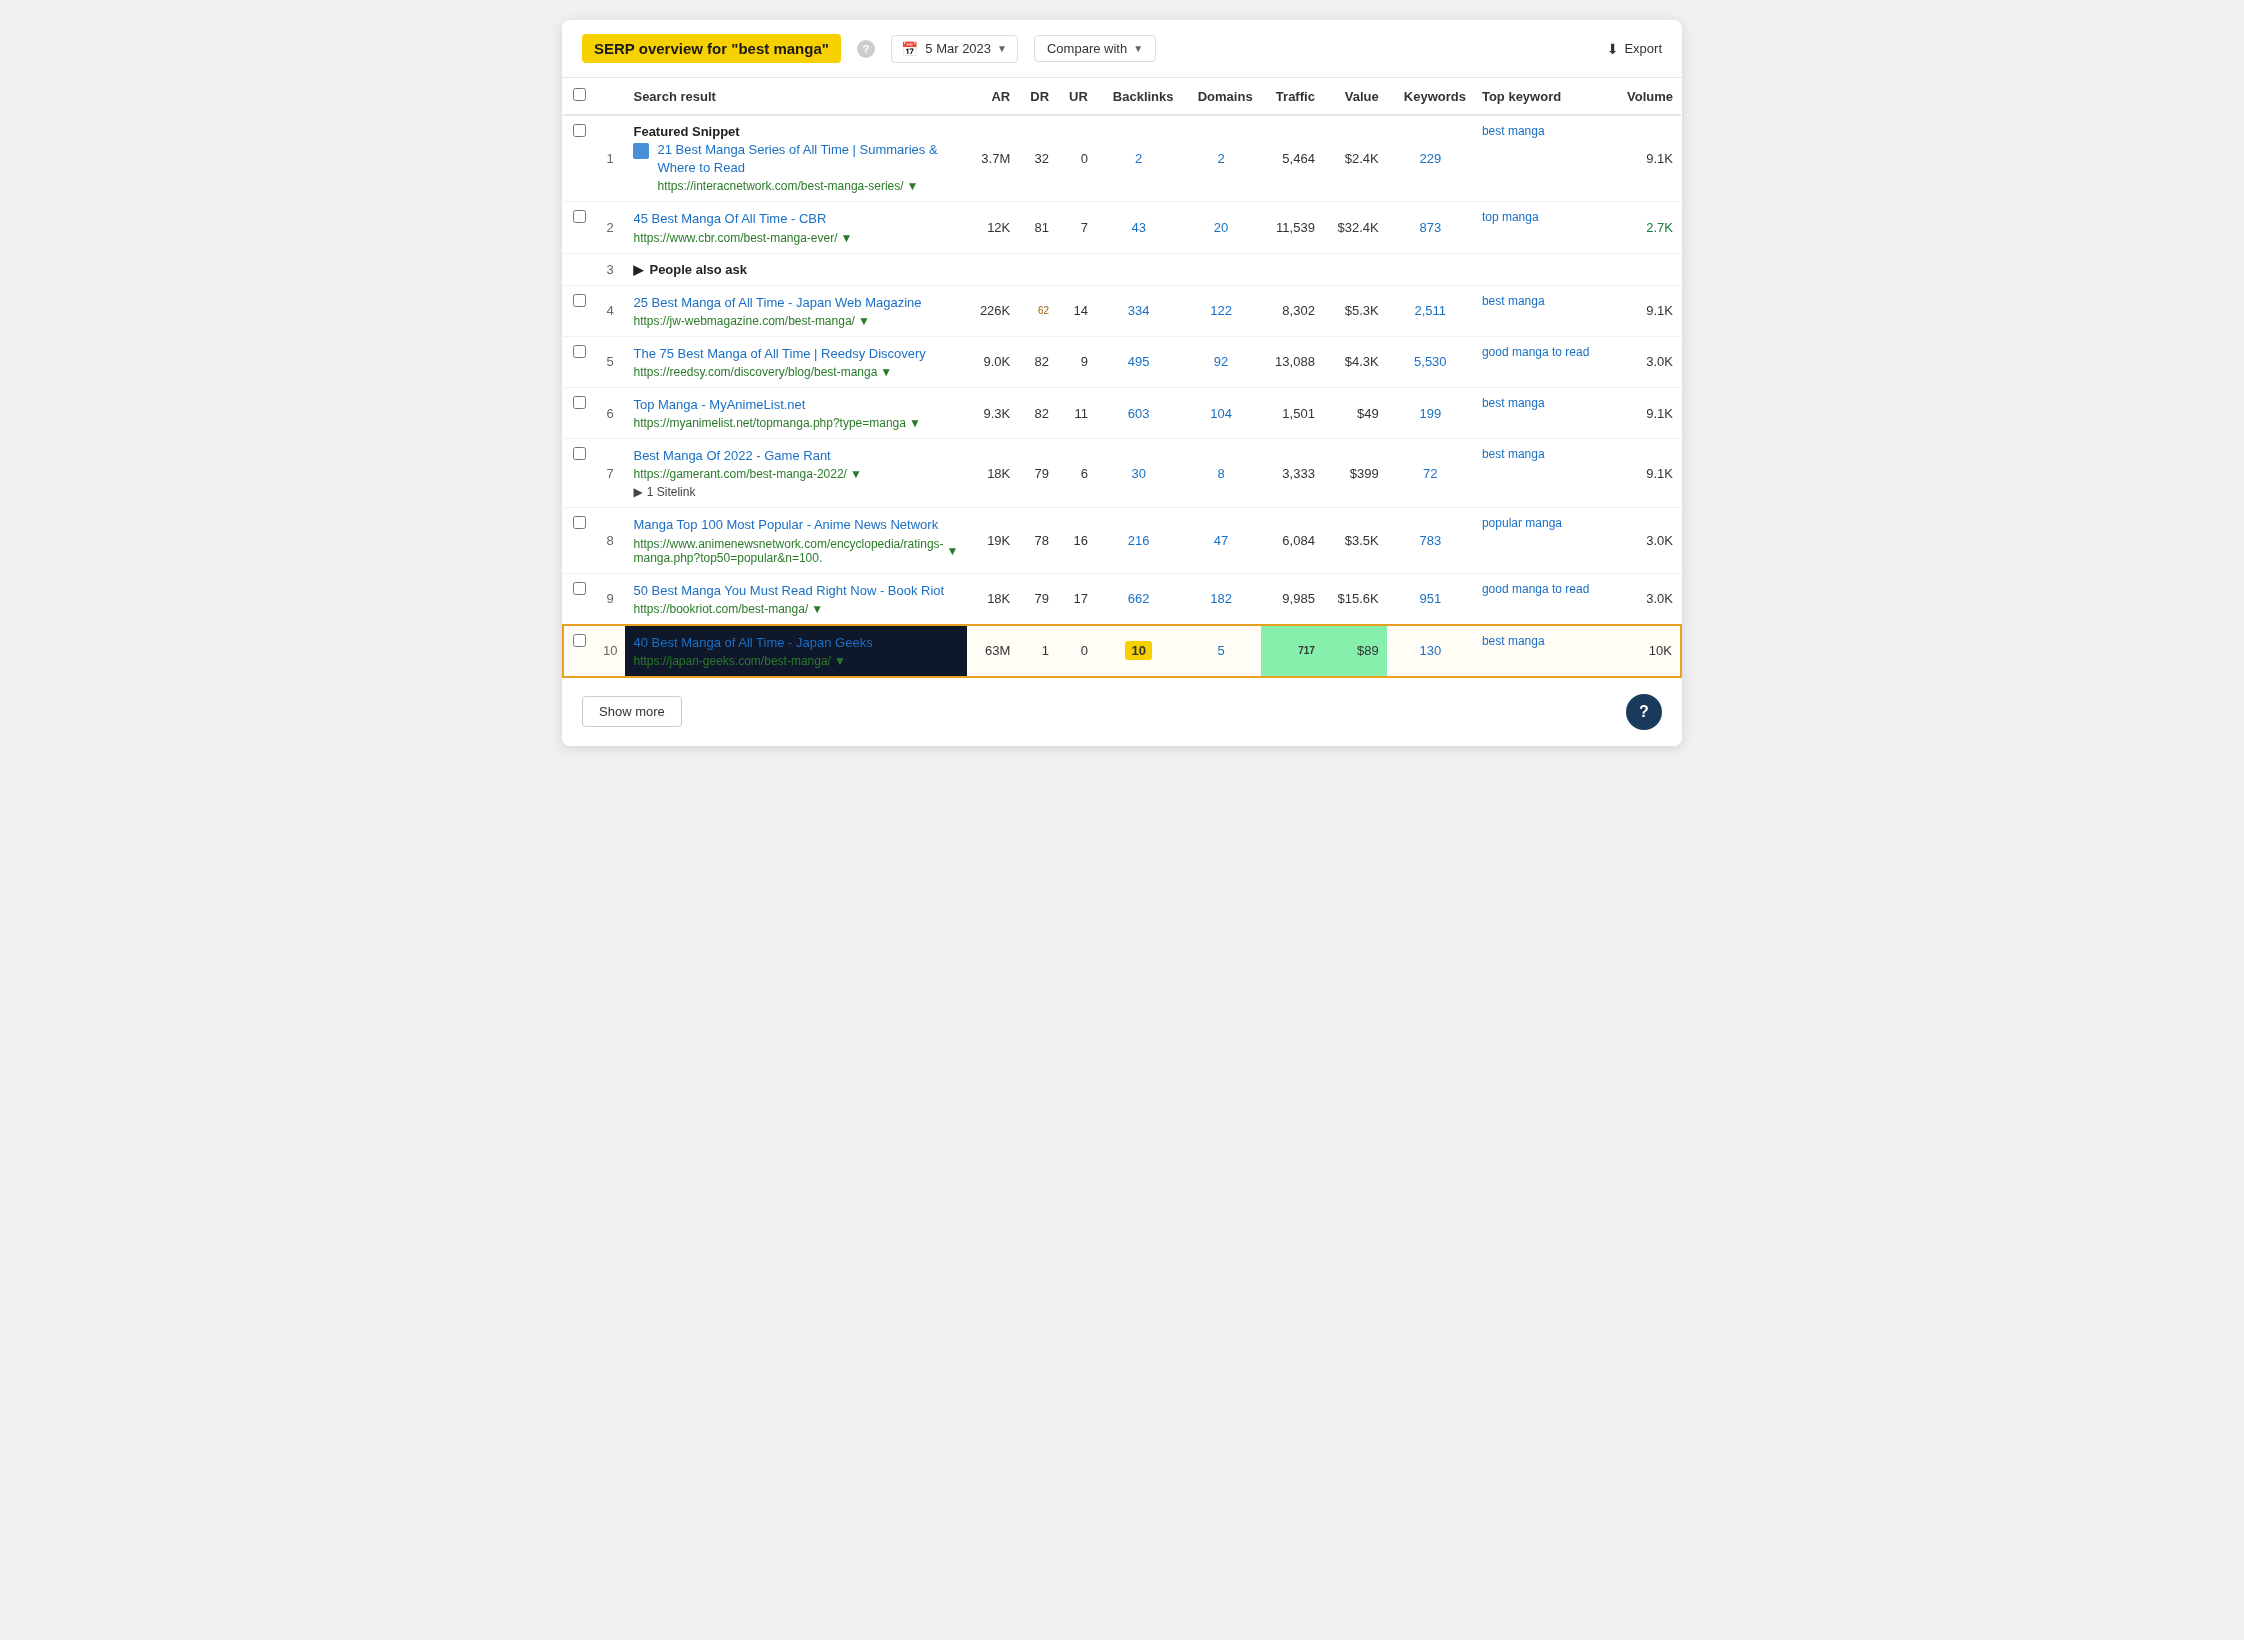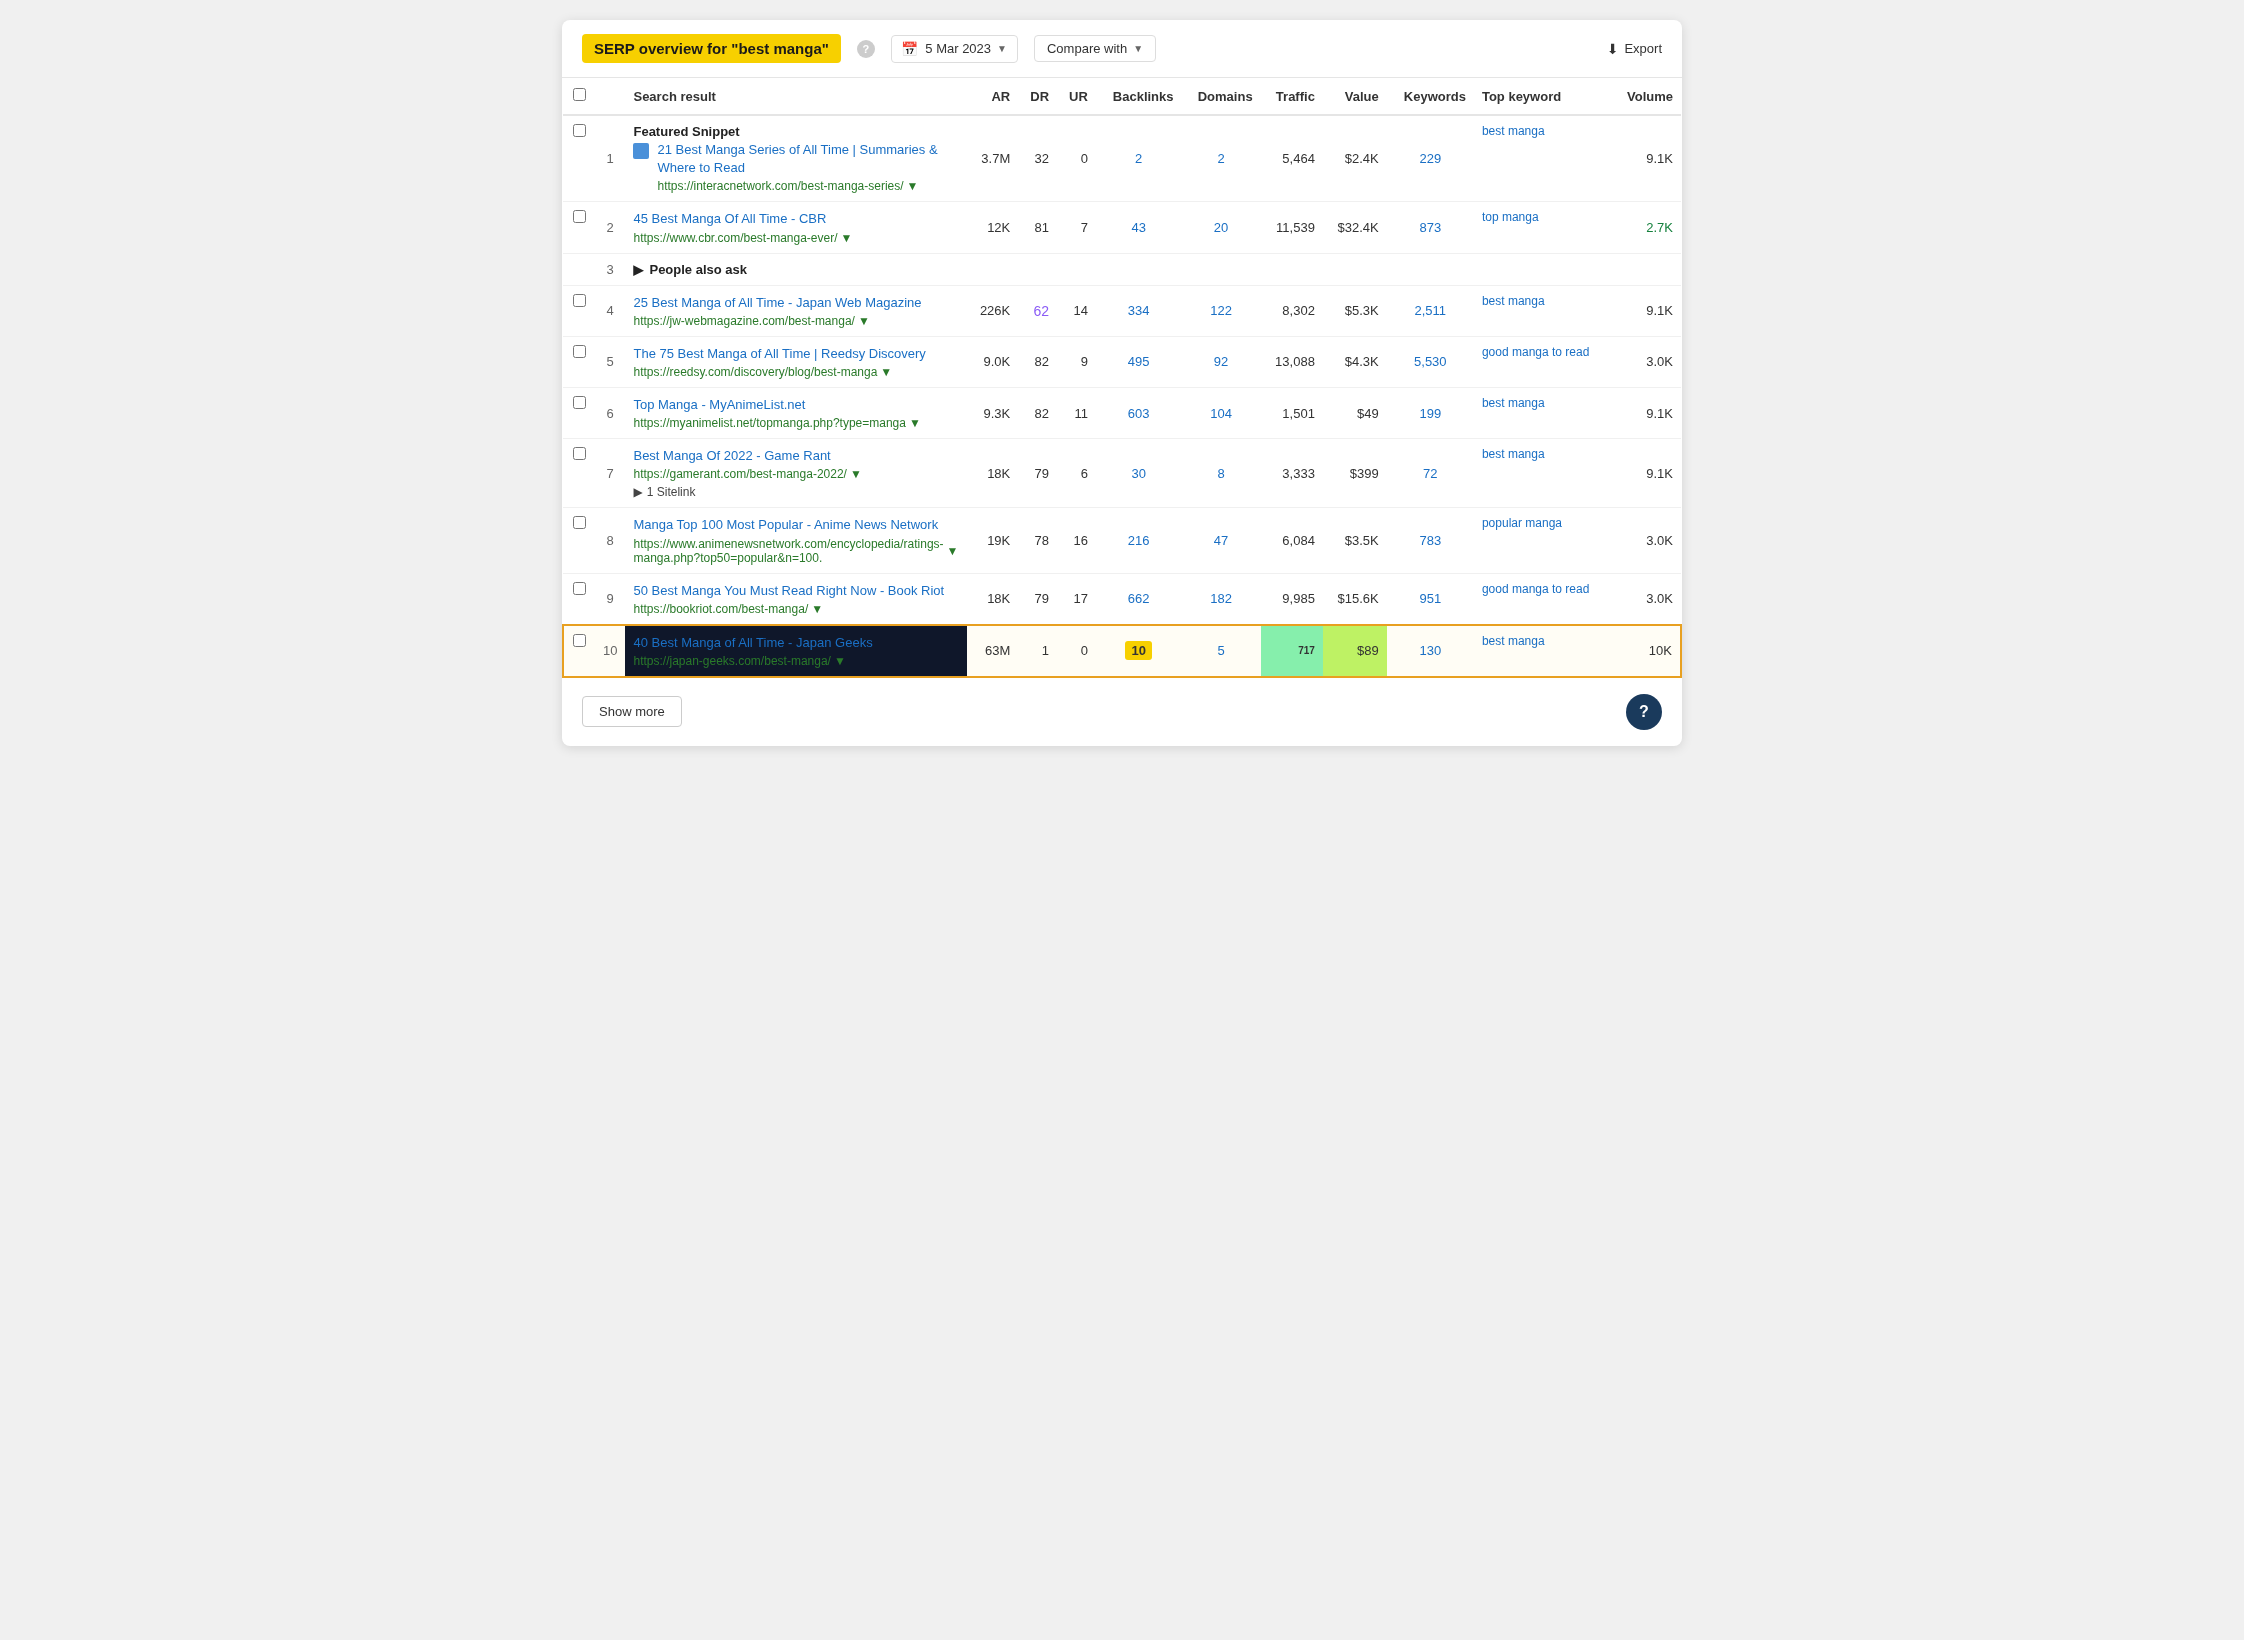--- a/index.html
+++ b/index.html
@@ -300,21 +300,21 @@
     <td class="num-col" style="color:#666;font-size:13px;text-align:center;vertical-align:middle;">4</td>
     <td class="search-result-col">
       <a href="#" class="link-title">25 Best Manga of All Time - Japan Web Magazine</a>
       <div class="url-text">
         <span>https://jw-webmagazine.com/best-manga/</span>
         <span style="cursor:pointer;color:#2a7a2a;">▼</span>
       </div>
 
     </td>
     <td class="num ar-val" style="font-size:13px;color:#333;">226K</td>
-    <td class="num dr-val" style="font-size:14px;color:#8b5cf6;margin-top:28px;">62</td>
+    <td class="num dr-val" style="font-size:10px;color:#a16207;margin-top:28px;">62</td>
     <td class="num ur-val" style="font-size:13px;color:#333;">14</td>
     <td class="num" style="text-align:center;"><a href="#" class="link-blue" style="text-decoration:none;font-size:13px;">334</a></td>
     <td class="num domains-val" style="text-align:center;"><a href="#" class="link-blue" style="text-decoration:none;font-size:13px;">122</a></td>
     <td class="num traffic-val" style="font-size:13px;color:#333;">8,302</td>
     <td class="num value-val" style="font-size:13px;color:#333;">$5.3K</td>
     <td class="num" style="text-align:center;"><a href="#" class="link-blue" style="text-decoration:none;font-size:13px;">2,511</a></td>
     <td style="font-size:12px;"><a href="#" class="topkw-link">best manga</a></td>
     <td class="num vol-val" style="font-size:13px;color:#333;">9.1K</td>
   </tr>
         <tr>
@@ -440,21 +440,21 @@
         <span style="cursor:pointer;color:#2a7a2a;">▼</span>
       </div>
 
     </td>
     <td class="num ar-val" style="font-size: 13px; color: rgb(51, 51, 51); background: rgb(255, 253, 245);">63M</td>
     <td class="num dr-val" style="font-size: 13px; color: rgb(51, 51, 51); background: rgb(255, 253, 245);">1</td>
     <td class="num ur-val" style="font-size: 13px; color: rgb(51, 51, 51); background: rgb(255, 253, 245);">0</td>
     <td class="num" style="text-align: center; background: rgb(255, 253, 245);"><span class="backlinks-highlight">10</span></td>
     <td class="num domains-val" style="text-align: center; background: rgb(255, 253, 245);"><a href="#" class="link-blue" style="text-decoration:none;font-size:13px;">5</a></td>
     <td class="num traffic-val" style="font-size: 10px; color: rgb(51, 51, 51); background: #86efac; font-weight: bold;">717</td>
-    <td class="num value-val" style="font-size: 13px; color: rgb(51, 51, 51); background: #bef264;">$89</td>
+    <td class="num value-val" style="font-size: 13px; color: rgb(51, 51, 51); background: #86efac;">$89</td>
     <td class="num" style="text-align: center; background: rgb(255, 253, 245);"><a href="#" class="link-blue" style="text-decoration:none;font-size:13px;">130</a></td>
     <td style="font-size: 12px; background: rgb(255, 253, 245);"><a href="#" class="topkw-link">best manga</a></td>
     <td class="num vol-val" style="font-size: 13px; color: rgb(51, 51, 51); background: rgb(255, 253, 245);">10K</td>
   </tr>
       </tbody>
   </table>
 
   <div class="footer">
     <button class="show-more-btn">Show more</button>
     <div class="help-circle">?</div>

